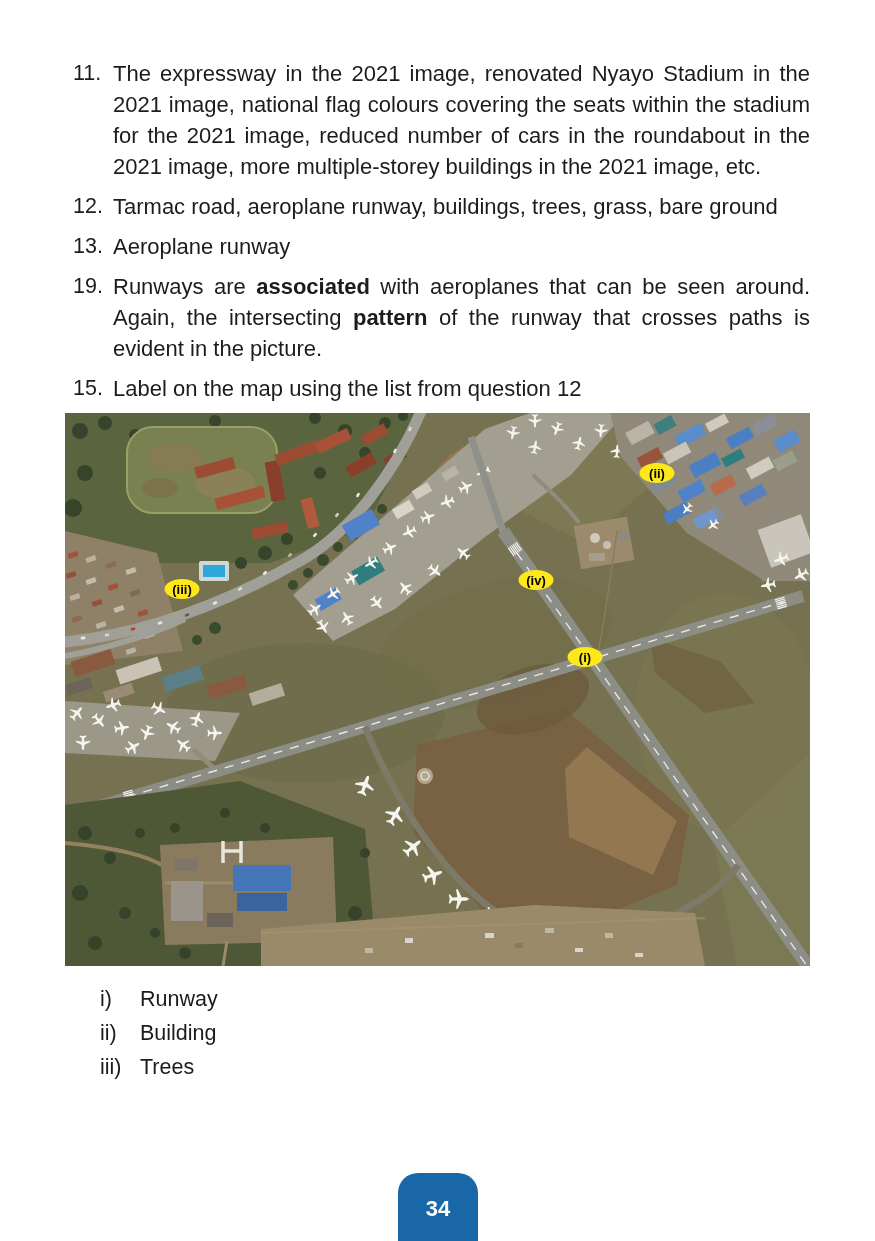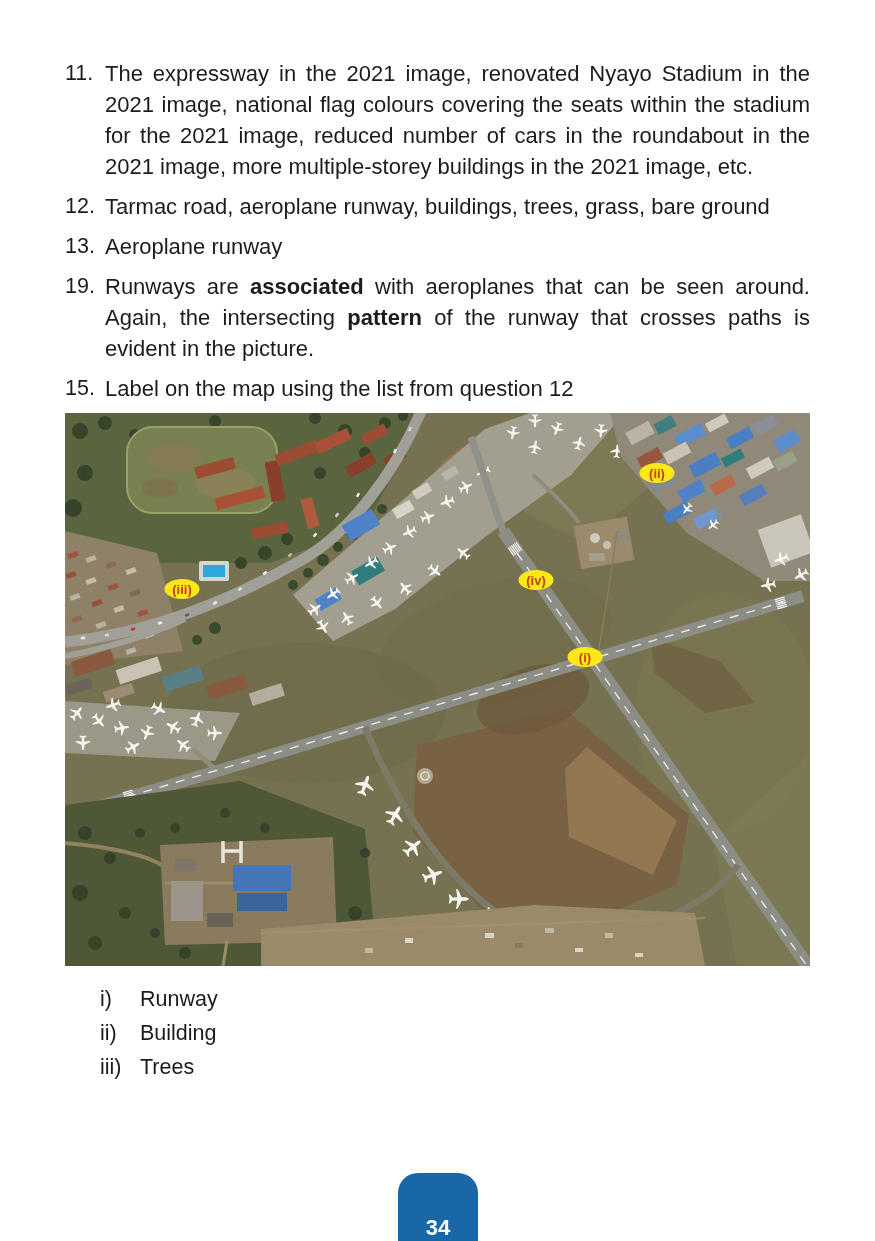--- a/index.html
+++ b/index.html
@@ -2,39 +2,39 @@
 <html><head>
 <meta charset="utf-8">
 <style>
   * { margin:0; padding:0; box-sizing:border-box; }
   body { background:#ffffff; font-family:"Liberation Sans", sans-serif; }
   .page {
     position:relative; width:875px; height:1241px; background:#ffffff;
     overflow:hidden; color:#1c1c1c;
   }
   .content { padding:58px 65px 0 65px; }
-  .answer { display:grid; grid-template-columns:40px 1fr; margin-bottom:9px; }
+  .answer { display:grid; grid-template-columns:40px 1fr; margin-bottom:9px;margin-left:8px; }
   .answer .num { font-size:21.5px; line-height:31px; }
   .answer .txt { font-size:22px; line-height:31px; text-align:justify; }
   .answer .txt b { font-weight:bold; }
   .map { position:relative; width:745px; height:553px; margin-top:9px; }
   .map svg { display:block; width:745px; height:553px; }
   .marker {
     position:absolute; width:35px; height:20px; border-radius:50%;
     transform:translate(-50%,-50%);
     display:flex; align-items:center; justify-content:center;
-    font-size:13px; font-weight:bold; color:#c2410c;
+    font-size:13px; font-weight:bold; color:#000000;
     background:#ffe81a;
   }
   .legend { list-style:none; margin:16px 0 0 35px; }
   .legend li { display:grid; grid-template-columns:40px auto; font-size:21.5px; line-height:34px; }
   .footer-tab {
     position:absolute; left:398px; top:1173px; width:80px; height:68px;
     background:#1a67a8; border-radius:20px 20px 0 0;
-    display:flex; justify-content:center; align-items:flex-end;
+    display:flex; justify-content:center; align-items:center;
     color:#ffffff; font-weight:bold; font-size:22px; padding-top:4px;
   }
 </style>
 </head>
 <body style="background: rgb(255, 255, 255);">
 
 <div class="page">
   <main class="content">
 
     <div class="answer">

